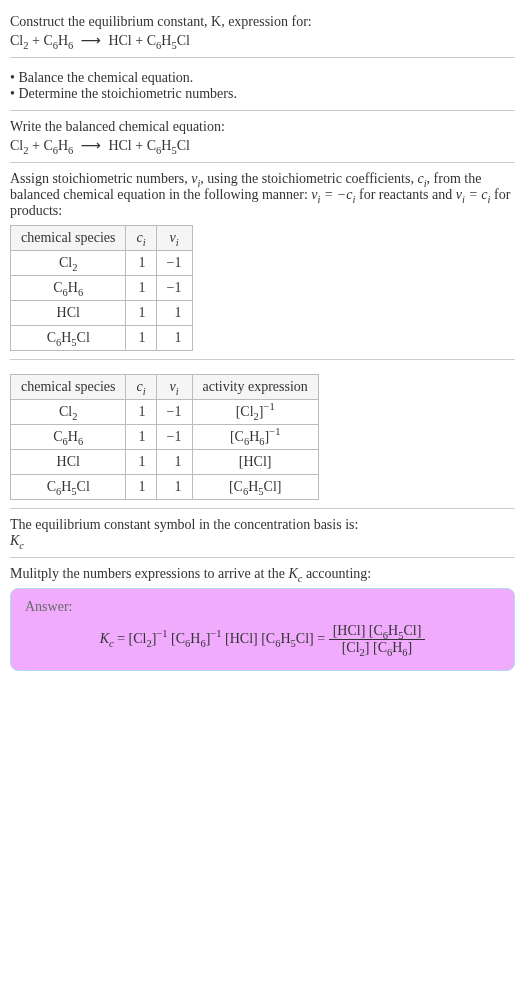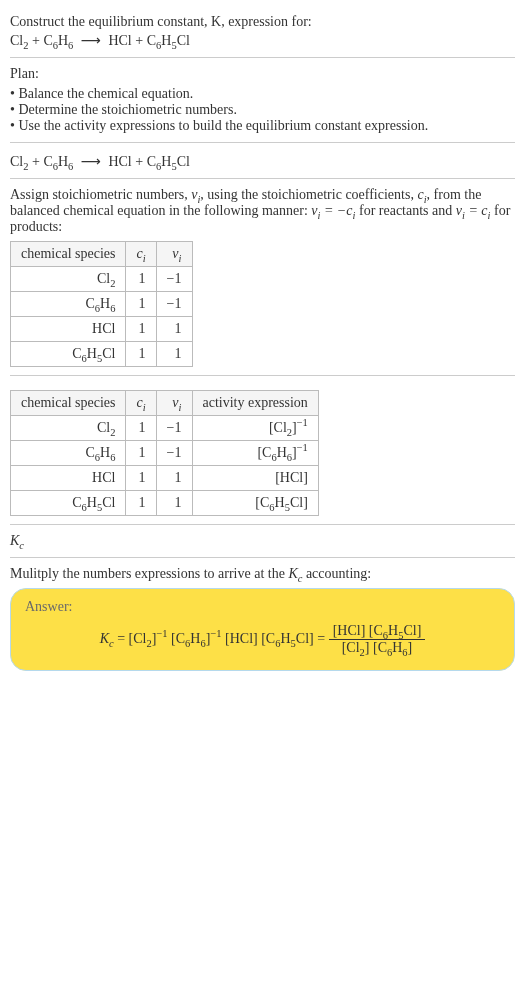--- a/index.html
+++ b/index.html
@@ -28,34 +28,34 @@
   sup { font-size: 0.75em; vertical-align: super; line-height: 0; }
   .arrow { display:inline-block; padding:0 4px; }
   table.stoich {
     border-collapse: collapse;
     margin-top: 6px;
     font-size: 14px;
   }
   table.stoich th, table.stoich td {
     border: 1px solid #bbb;
     padding: 4px 10px;
-    text-align: right;
+    text-align: center;
     vertical-align: middle;
     background: #fff;
   }
   table.stoich th {
     background: #f5f5f5;
     font-weight: normal;
   }
   table.stoich td.num { text-align: right; }
   .ital { font-style: italic; }
   .answer-box {
-    background: #fde047;
+    background: #f0abfc;
     border: 1px solid #b5d9ec;
-    border-radius: 16px;
+    border-radius: 8px;
     padding: 10px 14px 14px 14px;
     margin-top: 6px;
   }
   .answer-label {
     color: #6a6a6a;
     margin-bottom: 8px;
   }
   .kc-line {
     text-align: center;
   }
@@ -76,30 +76,29 @@
   <div>
     <span>Construct the equilibrium constant, K, expression for:</span>
   </div>
   <div class="eq">
     <span class="nowrap">Cl<sub>2</sub> + C<sub>6</sub>H<sub>6</sub> <span class="arrow">⟶</span> HCl + C<sub>6</sub>H<sub>5</sub>Cl</span>
   </div>
 </div>
 <hr class="hr">
 
 <div class="section">
-  <div>Plan:</div>
   <ul class="plan">
     <li>Balance the chemical equation.</li>
     <li>Determine the stoichiometric numbers.</li>
-    <li>Use the activity expressions to build the equilibrium constant expression.</li>
   </ul>
 </div>
 <hr class="hr">
 
 <div class="section">
+  <div>Write the balanced chemical equation:</div>
   <div class="eq">
     <span class="nowrap">Cl<sub>2</sub> + C<sub>6</sub>H<sub>6</sub> <span class="arrow">⟶</span> HCl + C<sub>6</sub>H<sub>5</sub>Cl</span>
   </div>
 </div>
 <hr class="hr">
 
 <div class="section">
   <div>
     <span>Assign stoichiometric numbers, </span><span class="ital"><span>ν</span><sub>i</sub></span><span>, using the stoichiometric coefficients, </span><span class="ital"><span>c</span><sub>i</sub></span><span>, from the balanced chemical equation in the following manner: </span><span class="ital nowrap"><span>ν</span><sub>i</sub><span> = −</span><span>c</span><sub>i</sub></span><span> for reactants and </span><span class="ital nowrap"><span>ν</span><sub>i</sub><span> = </span><span>c</span><sub>i</sub></span><span> for products:</span>
   </div>
@@ -167,20 +166,21 @@
           <td class="num">1</td>
           <td class="num">1</td>
           <td>[C<sub>6</sub>H<sub>5</sub>Cl]</td>
         </tr>
   </tbody>
     </table>
 </div>
 <hr class="hr">
 
 <div class="section">
+  <div>The equilibrium constant symbol in the concentration basis is:</div>
   <div class="ital"><span>K</span><sub>c</sub></div>
 </div>
 <hr class="hr">
 
 <div class="section">
   <div>
     <span>Mulitply the numbers expressions to arrive at the </span><span class="ital"><span>K</span><sub>c</sub></span><span> accounting:</span>
   </div>
   <div class="answer-box">
     <div class="answer-label">Answer:</div>

